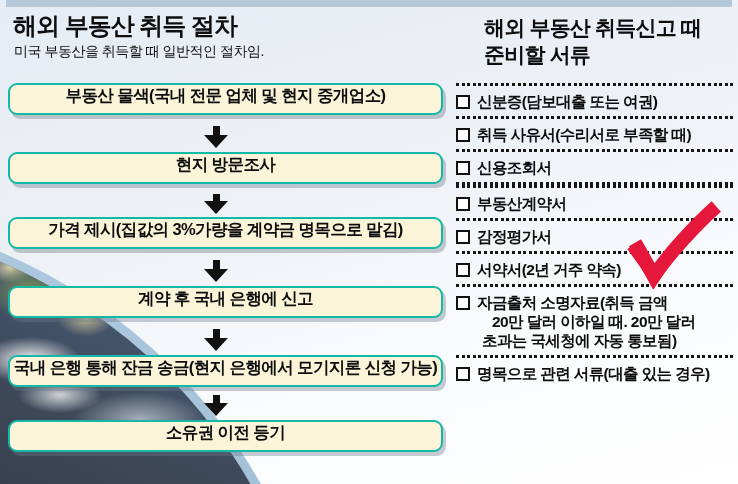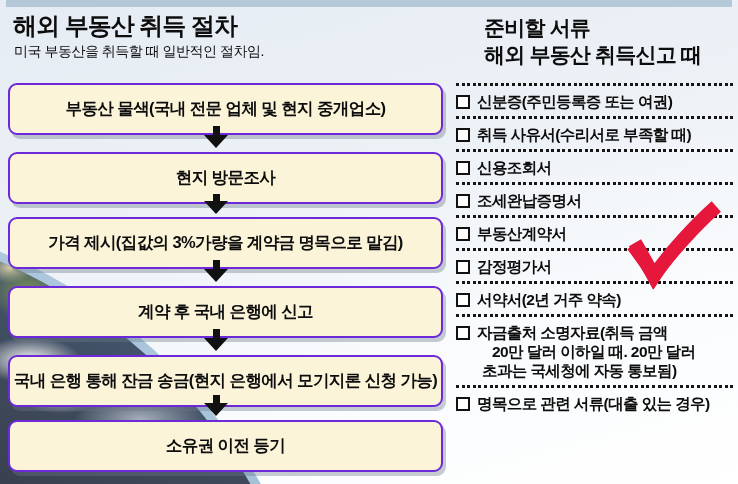--- a/index.html
+++ b/index.html
@@ -30,24 +30,24 @@
       linear-gradient(205deg,#8fc0e2 0%,#5d94c2 22%,#4b7dab 38%,#49678a 55%,#455972 70%,#3e4a5c 85%,#39414f 100%);
   }
 
   .layer{position:absolute;inset:0;z-index:1;padding-left:6px;}
 
   
   .l-title{position:absolute;left:13px;top:10px;font-size:24px;font-weight:800;letter-spacing:-1px;}
   .l-sub{position:absolute;left:14px;top:43px;font-size:14px;font-weight:500;letter-spacing:-0.5px;}
 
   .flow-box{
-    position:absolute;left:8px;width:435px;height:52px;box-sizing:border-box;
-    background:#fbf4d9;border:2px solid #6d28d9;border-radius:9px;
+    position:absolute;left:8px;width:435px;height:32px;box-sizing:border-box;
+    background:#fbf4d9;border:2px solid #14b8a6;border-radius:9px;
     box-shadow:3px 4px 0 rgba(108,120,136,.38);
-    display:flex;align-items:center;justify-content:center;
+    display:flex;justify-content:center;
     font-size:16.5px;font-weight:600;letter-spacing:-0.6px;white-space:nowrap;
   }
   .arrow{position:absolute;left:203px;width:26px;display:flex;flex-direction:column;align-items:center;}
   .arrow .stem{width:7px;background:#111;}
   .arrow .head{width:0;height:0;border-left:12px solid transparent;border-right:12px solid transparent;border-top:13px solid #111;}
 
   
   .r-col{position:absolute;left:456px;top:14px;width:278px;}
   .r-title{margin-left:28px;font-size:21px;font-weight:800;line-height:27px;letter-spacing:-0.8px;}
   .checklist{margin-top:15px;}
@@ -112,58 +112,52 @@
       <div class="stem" style="height:8px"></div>
       <div class="head"></div>
     </div>
 
   <div class="flow-box" style="top:420px">
       <span>소유권 이전 등기</span>
     </div>
 
   <div class="r-col">
     <div class="r-title">
+      <div>해외 부동산 취득신고 때</div>
       <div>준비할 서류</div>
-      <div>해외 부동산 취득신고 때</div>
     </div>
 
     <div class="checklist">
 
       <div class="dotsep"></div>
 
       <div class="crow">
         <span class="cbox"></span>
         <span class="clabel">
-            <span class="cline">신분증(주민등록증 또는 여권)</span>
+            <span class="cline">신분증(담보대출 또는 여권)</span>
           </span>
       </div>
       <div class="dotsep"></div>
 
       <div class="crow">
         <span class="cbox"></span>
         <span class="clabel">
             <span class="cline">취득 사유서(수리서로 부족할 때)</span>
           </span>
       </div>
       <div class="dotsep"></div>
 
       <div class="crow">
         <span class="cbox"></span>
         <span class="clabel">
             <span class="cline">신용조회서</span>
           </span>
       </div>
       <div class="dotsep"></div>
 
-      <div class="crow">
-        <span class="cbox"></span>
-        <span class="clabel">
-            <span class="cline">조세완납증명서</span>
-          </span>
-      </div>
       <div class="dotsep"></div>
 
       <div class="crow">
         <span class="cbox"></span>
         <span class="clabel">
             <span class="cline">부동산계약서</span>
           </span>
       </div>
       <div class="dotsep"></div>
 

